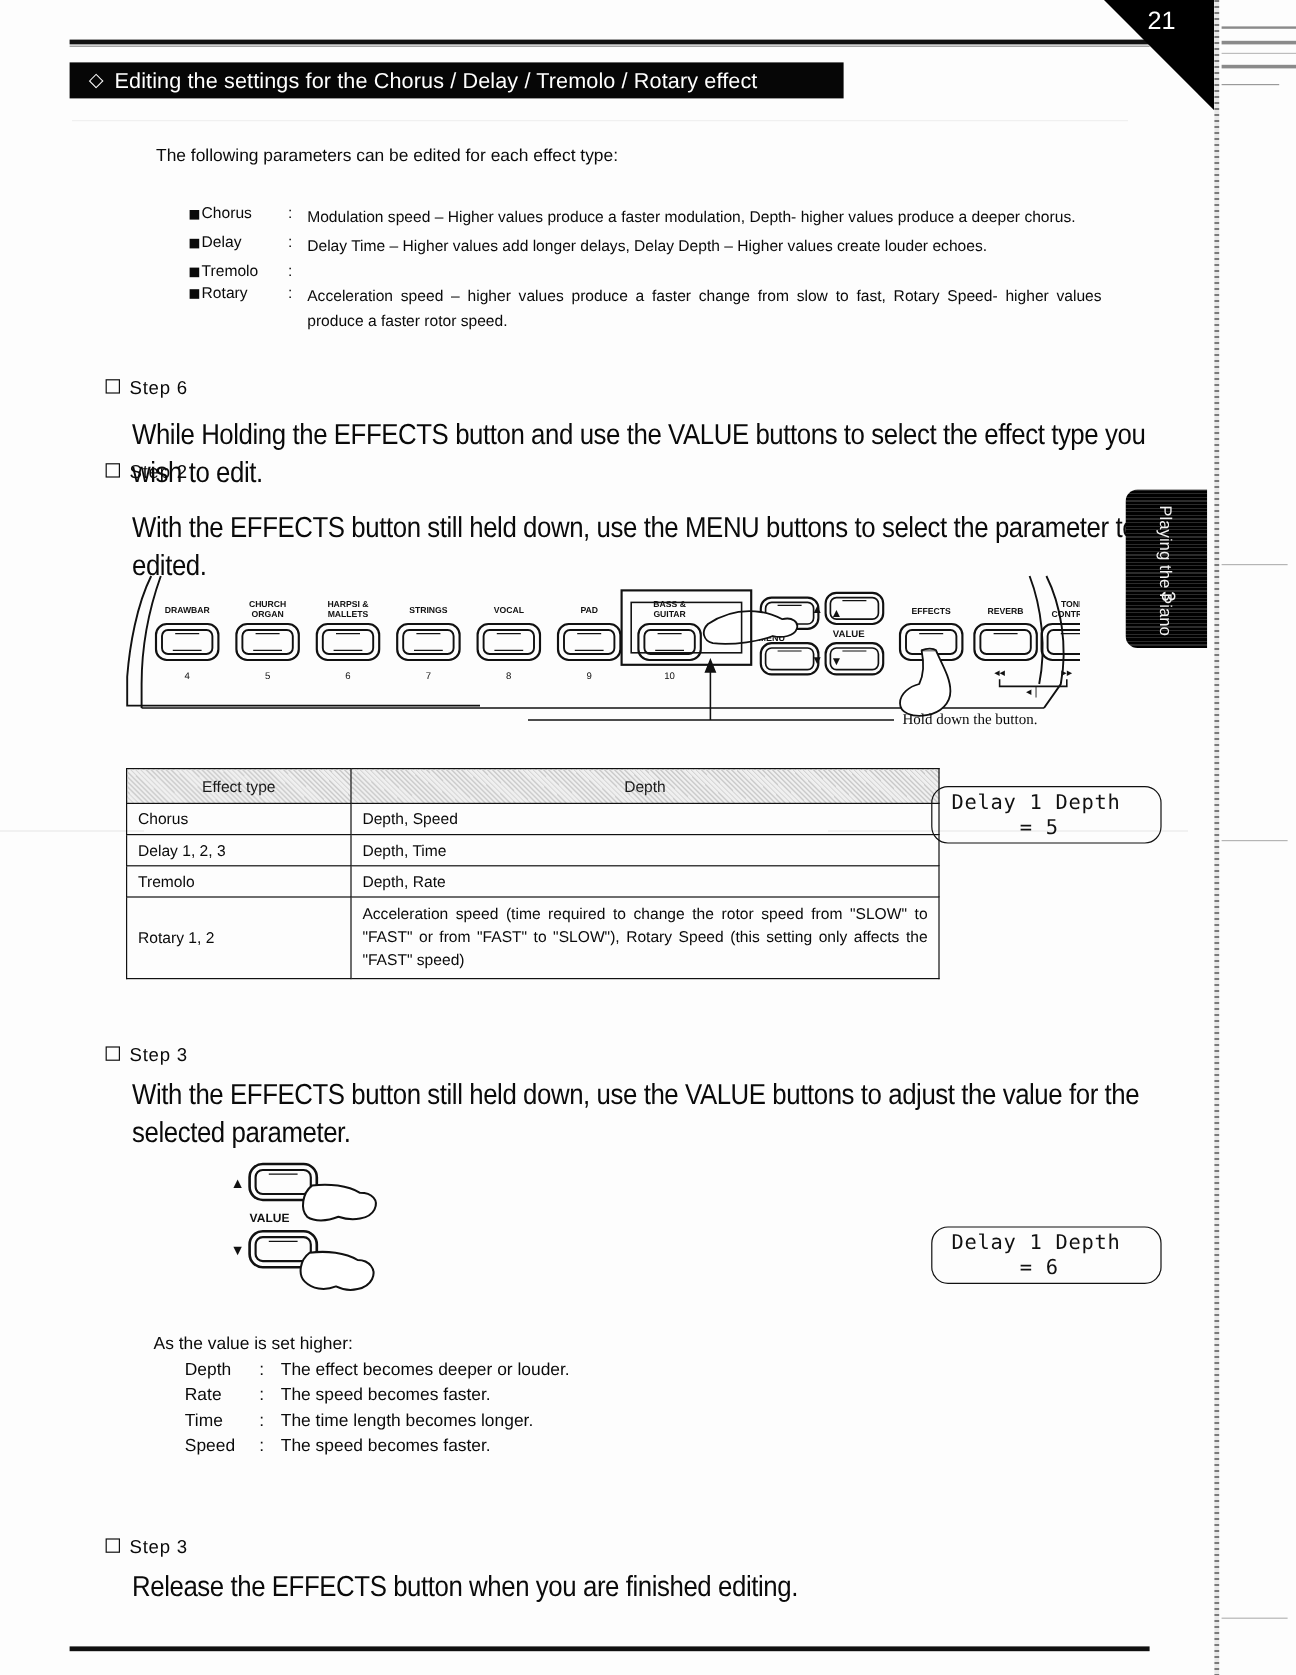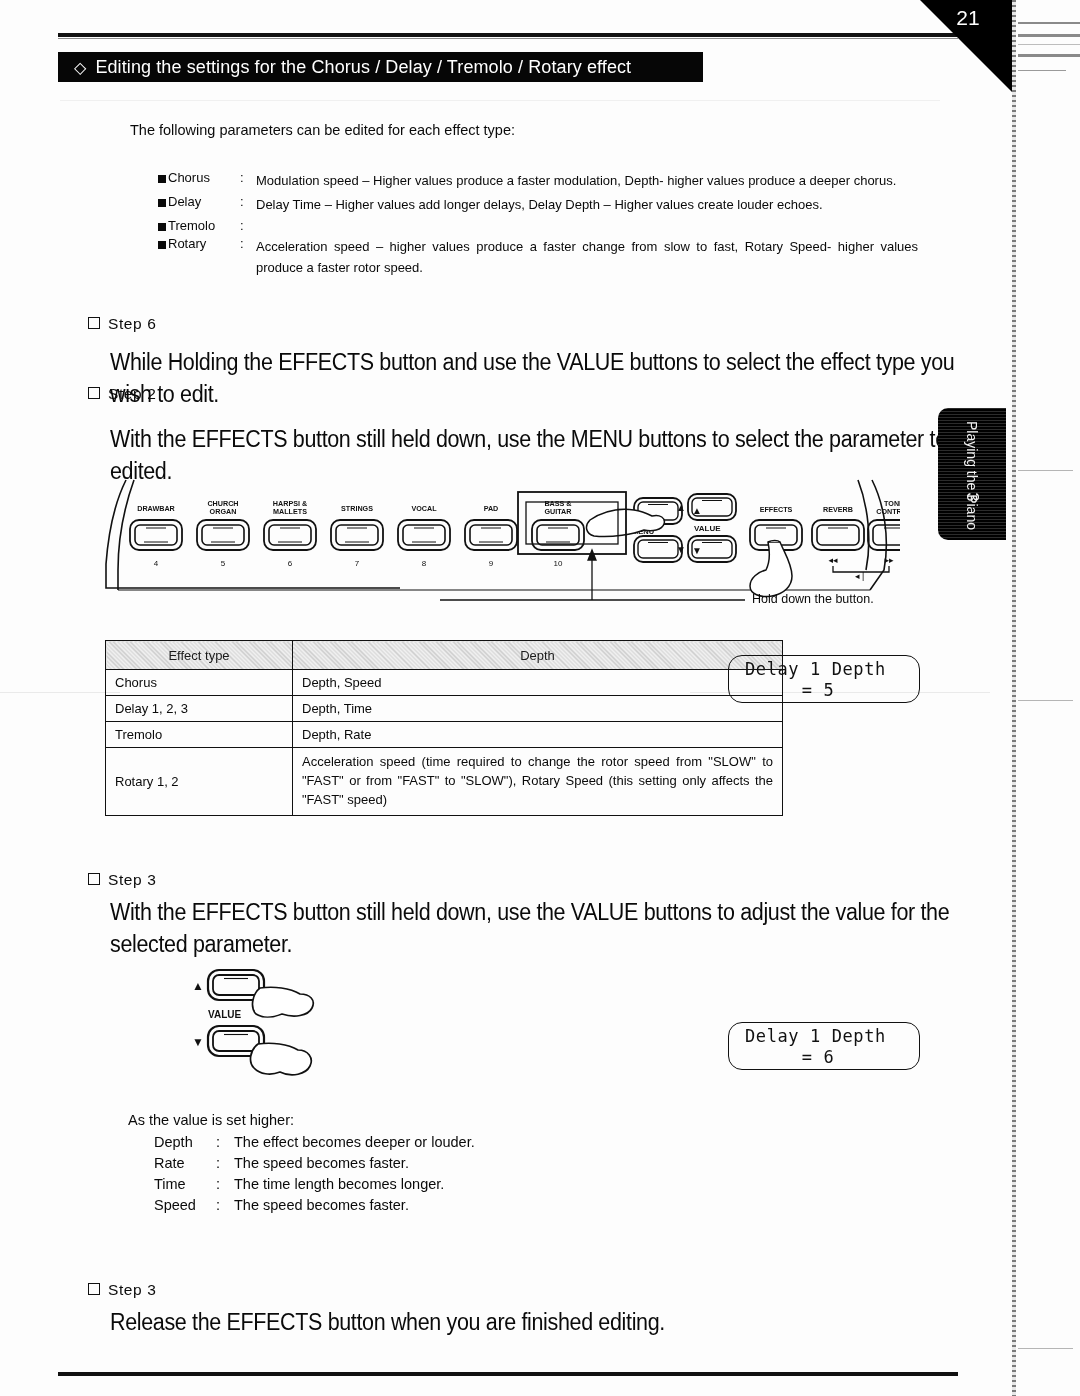--- a/index.html
+++ b/index.html
@@ -201,20 +201,21 @@
     width: 192px; height: 48px;
     border: 1.8px solid #111;
     border-radius: 14px;
     box-sizing: border-box;
     font-family: "DejaVu Sans Mono", monospace;
     font-size: 17px;
     line-height: 21px;
     padding-top: 3px;
     letter-spacing: 0.6px;
     color: #111;
+    margin-left: 48px;
   }
   .lcd .l1 { padding-left: 16px; }
   .lcd .l2 { text-align: center; padding-right: 12px; }
 
   
   .value-illo {
     position: absolute;
     top: 962px; left: 178px;
     width: 150px; height: 135px;
   }
@@ -501,21 +502,21 @@
     <path d="M 492 122 L 492 76" fill="none"></path>
     <path d="M 492 72 L 488 82 L 496 82 Z"></path>
   </g>
 
   <g stroke="#111" stroke-width="1.4">
     <path d="M 340 122 L 645 122" fill="none"></path>
   </g>
 </svg>
 </div>
 
-<div style="position:absolute; top:592px; left:752px; font-family:Liberation Sans, sans-serif; font-size:12.5px;">Hold down the button.</div>
+<div style="position:absolute; top:592px; left:752px; font-family:Liberation Serif, serif; font-size:12.5px;">Hold down the button.</div>
 
 <table class="fx-table">
   <thead>
     <tr>
       <th class="col-type">Effect type</th>
       <th>Depth</th>
     </tr>
   </thead>
   <tbody>
     <tr>

